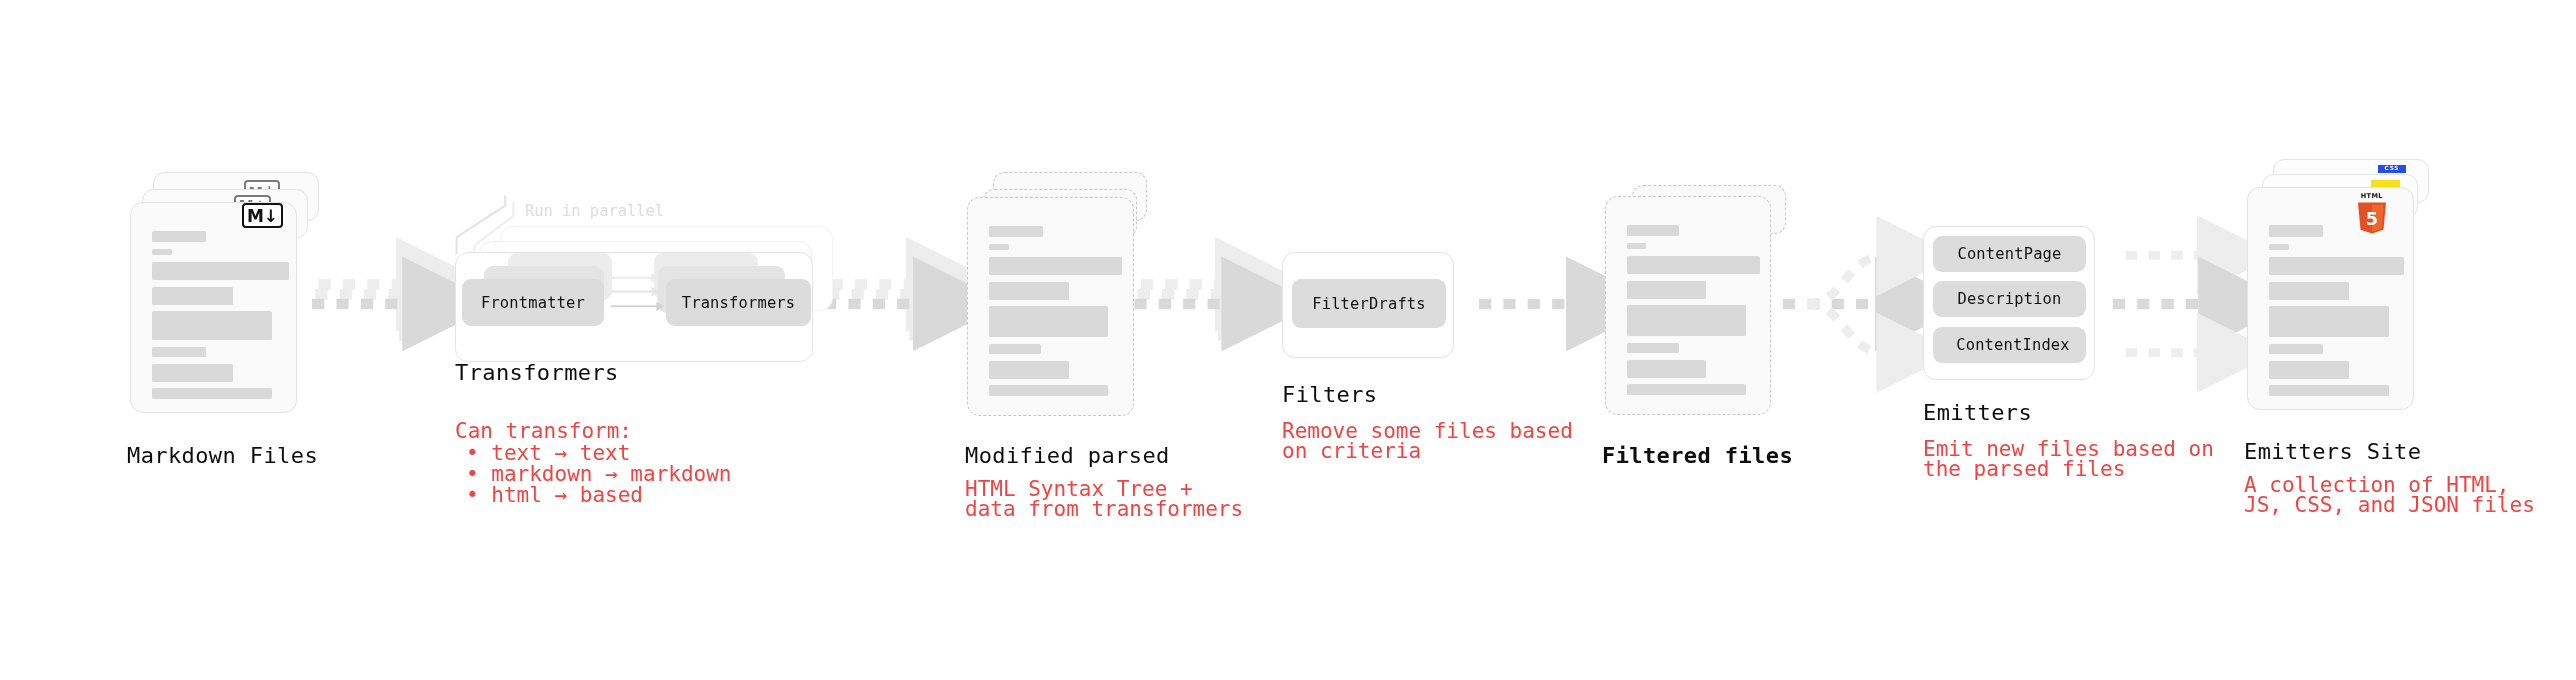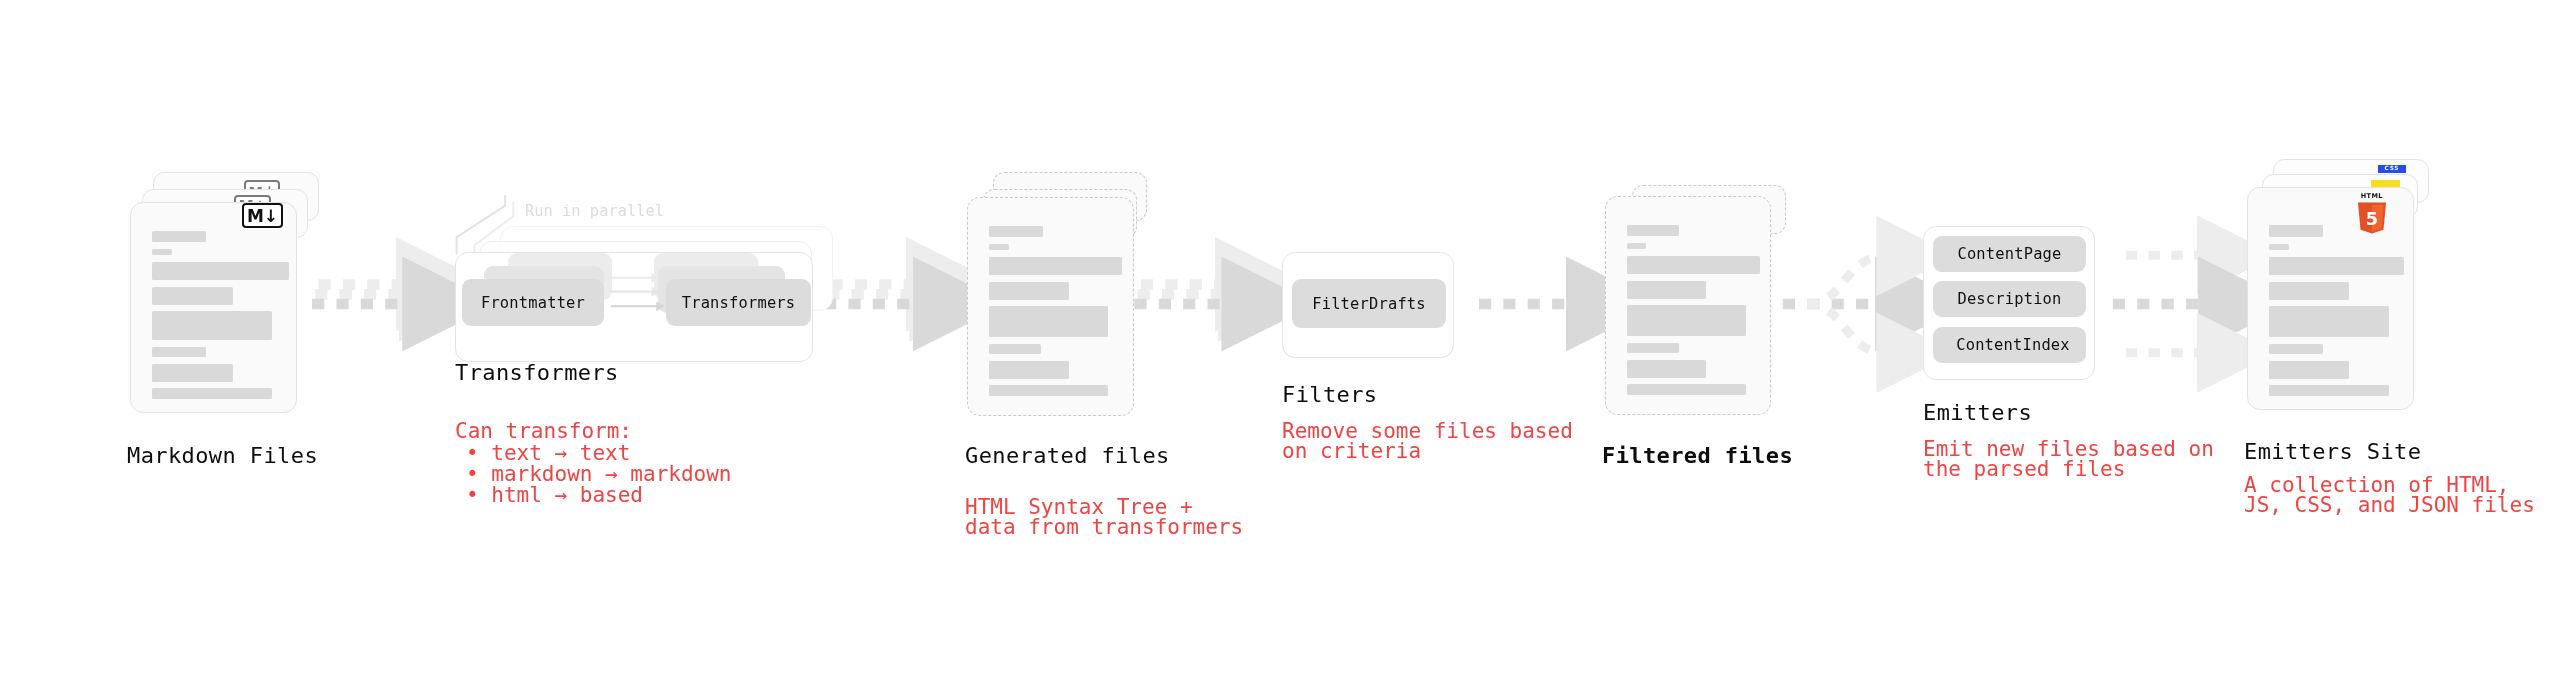--- a/index.html
+++ b/index.html
@@ -221,22 +221,22 @@
         <span class="skel" style="width:54px;height:11.4px;margin-top:3.3px;"></span>
         <span class="skel" style="width:19.5px;height:5.7px;margin-top:7.3px;"></span>
         <span class="skel" style="width:133px;height:18px;margin-top:7.3px;"></span>
         <span class="skel" style="width:80px;height:18px;margin-top:6.5px;"></span>
         <span class="skel" style="width:119px;height:31px;margin-top:6.5px;"></span>
         <span class="skel" style="width:52px;height:10.6px;margin-top:6.5px;"></span>
         <span class="skel" style="width:80px;height:18px;margin-top:6.5px;"></span>
         <span class="skel" style="width:119px;height:10.6px;margin-top:6.5px;"></span>
       </div>
     </div>
-    <div class="seclabel" style="left:965px;top:443px;">Generated files</div>
-    <div class="seccap" style="left:965px;top:479px;margin-top:18px;">HTML Syntax Tree +
+    <div class="seclabel" style="left:965px;top:443px;">Modified parsed</div>
+    <div class="seccap" style="left:965px;top:479px;">HTML Syntax Tree +
 data from transformers</div>
   </div>
 
   <div>
     <div class="groupbox" style="left:1282px;top:252px;width:172px;height:106px;"></div>
     <div class="chip" style="left:1292px;top:279px;width:154px;height:49px;">
       <span>FilterDrafts</span>
     </div>
     <div class="seclabel" style="left:1282px;top:382px;">Filters</div>
     <div class="seccap" style="left:1282px;top:421px;">Remove some files based

